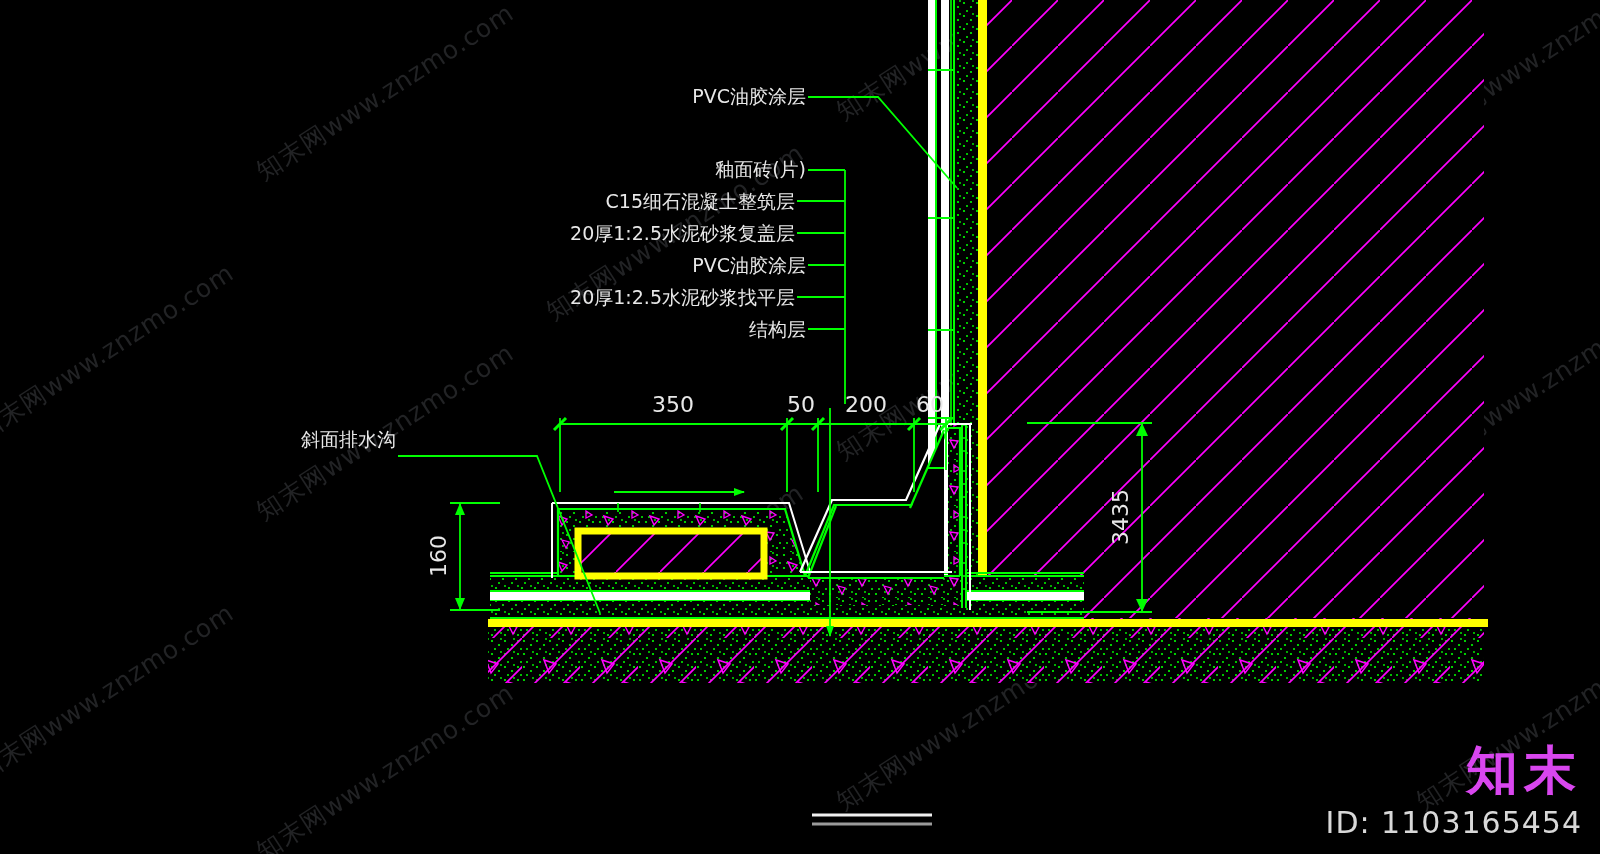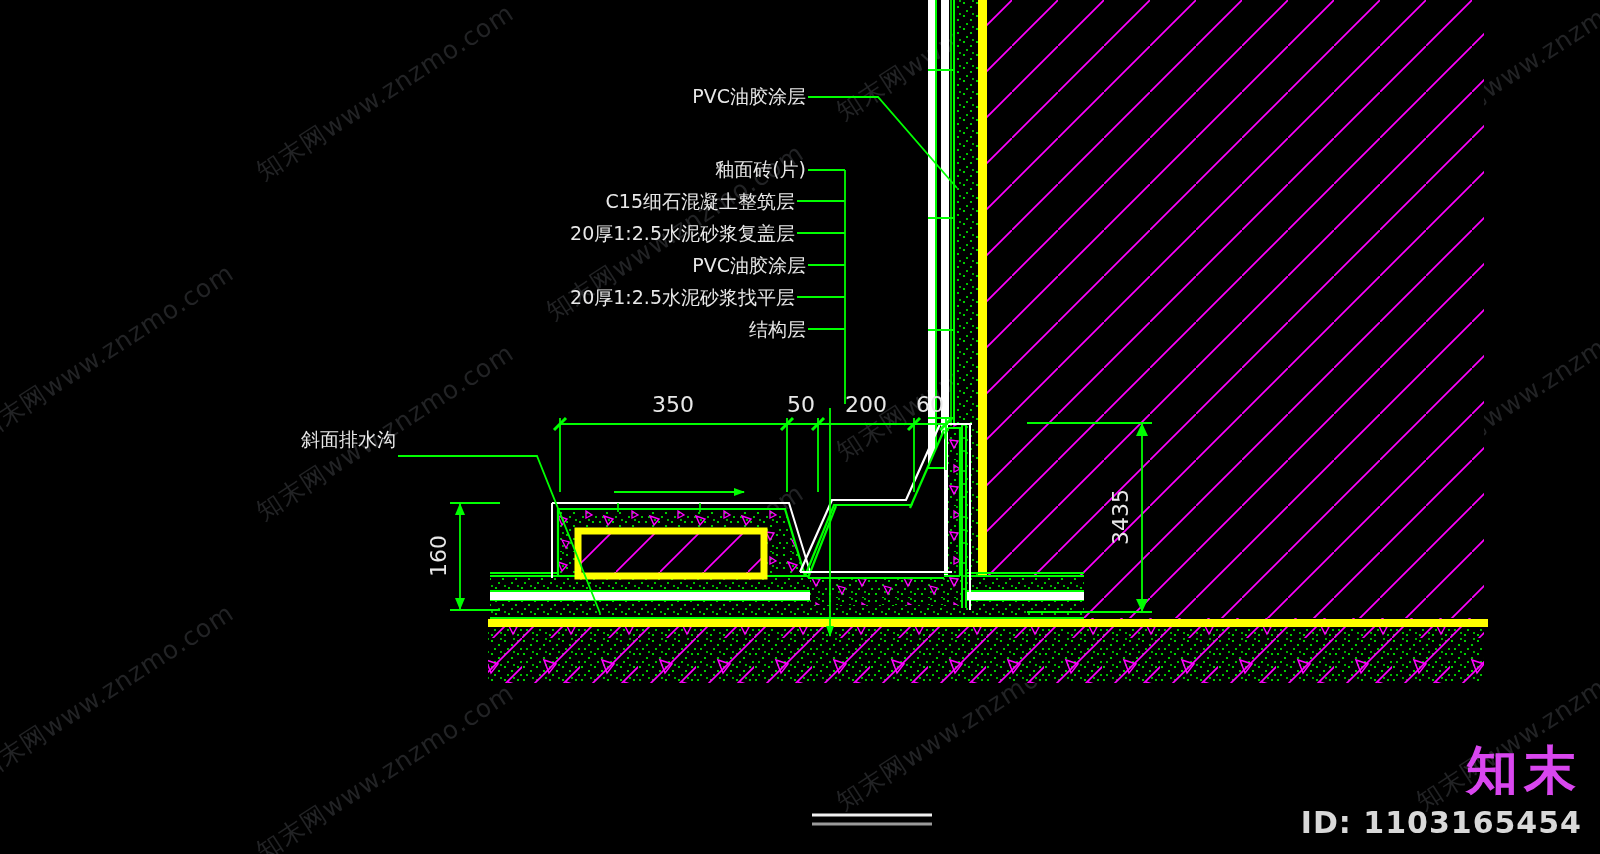--- a/index.html
+++ b/index.html
@@ -7,21 +7,21 @@
   body{width:1600px;height:854px;overflow:hidden;
        font-family:"DejaVu Sans","Liberation Sans",sans-serif;}
   #stage{position:relative;width:1600px;height:854px;background:#000;}
   #stage svg{position:absolute;left:0;top:0;}
   .wm{position:absolute;color:#222325;font-size:25px;letter-spacing:1px;
       transform:rotate(-33deg);transform-origin:0 0;white-space:nowrap;
       font-family:"DejaVu Sans","Liberation Sans",sans-serif;pointer-events:none;}
   #logo{position:absolute;right:18px;bottom:58px;color:#d946ef;font-size:52px;
         font-weight:bold;letter-spacing:6px;line-height:1;}
   #idline{position:absolute;right:18px;bottom:14px;color:#d8d8d8;font-size:30px;
-          font-weight:bold;letter-spacing:1px;margin-left:7px;}
+          font-weight:normal;letter-spacing:1px;margin-left:7px;}
 </style>
 </head>
 <body>
 
 <div id="stage">
 
   <div id="wm-layer">
       <div class="wm" style="left: -30px; top: 420px; color: rgb(34, 35, 37);">知末网www.znzmo.com</div>
       <div class="wm" style="left: -30px; top: 760px; color: rgb(34, 35, 37);">知末网www.znzmo.com</div>
       <div class="wm" style="left: 250px; top: 160px; color: rgb(34, 35, 37);">知末网www.znzmo.com</div>

